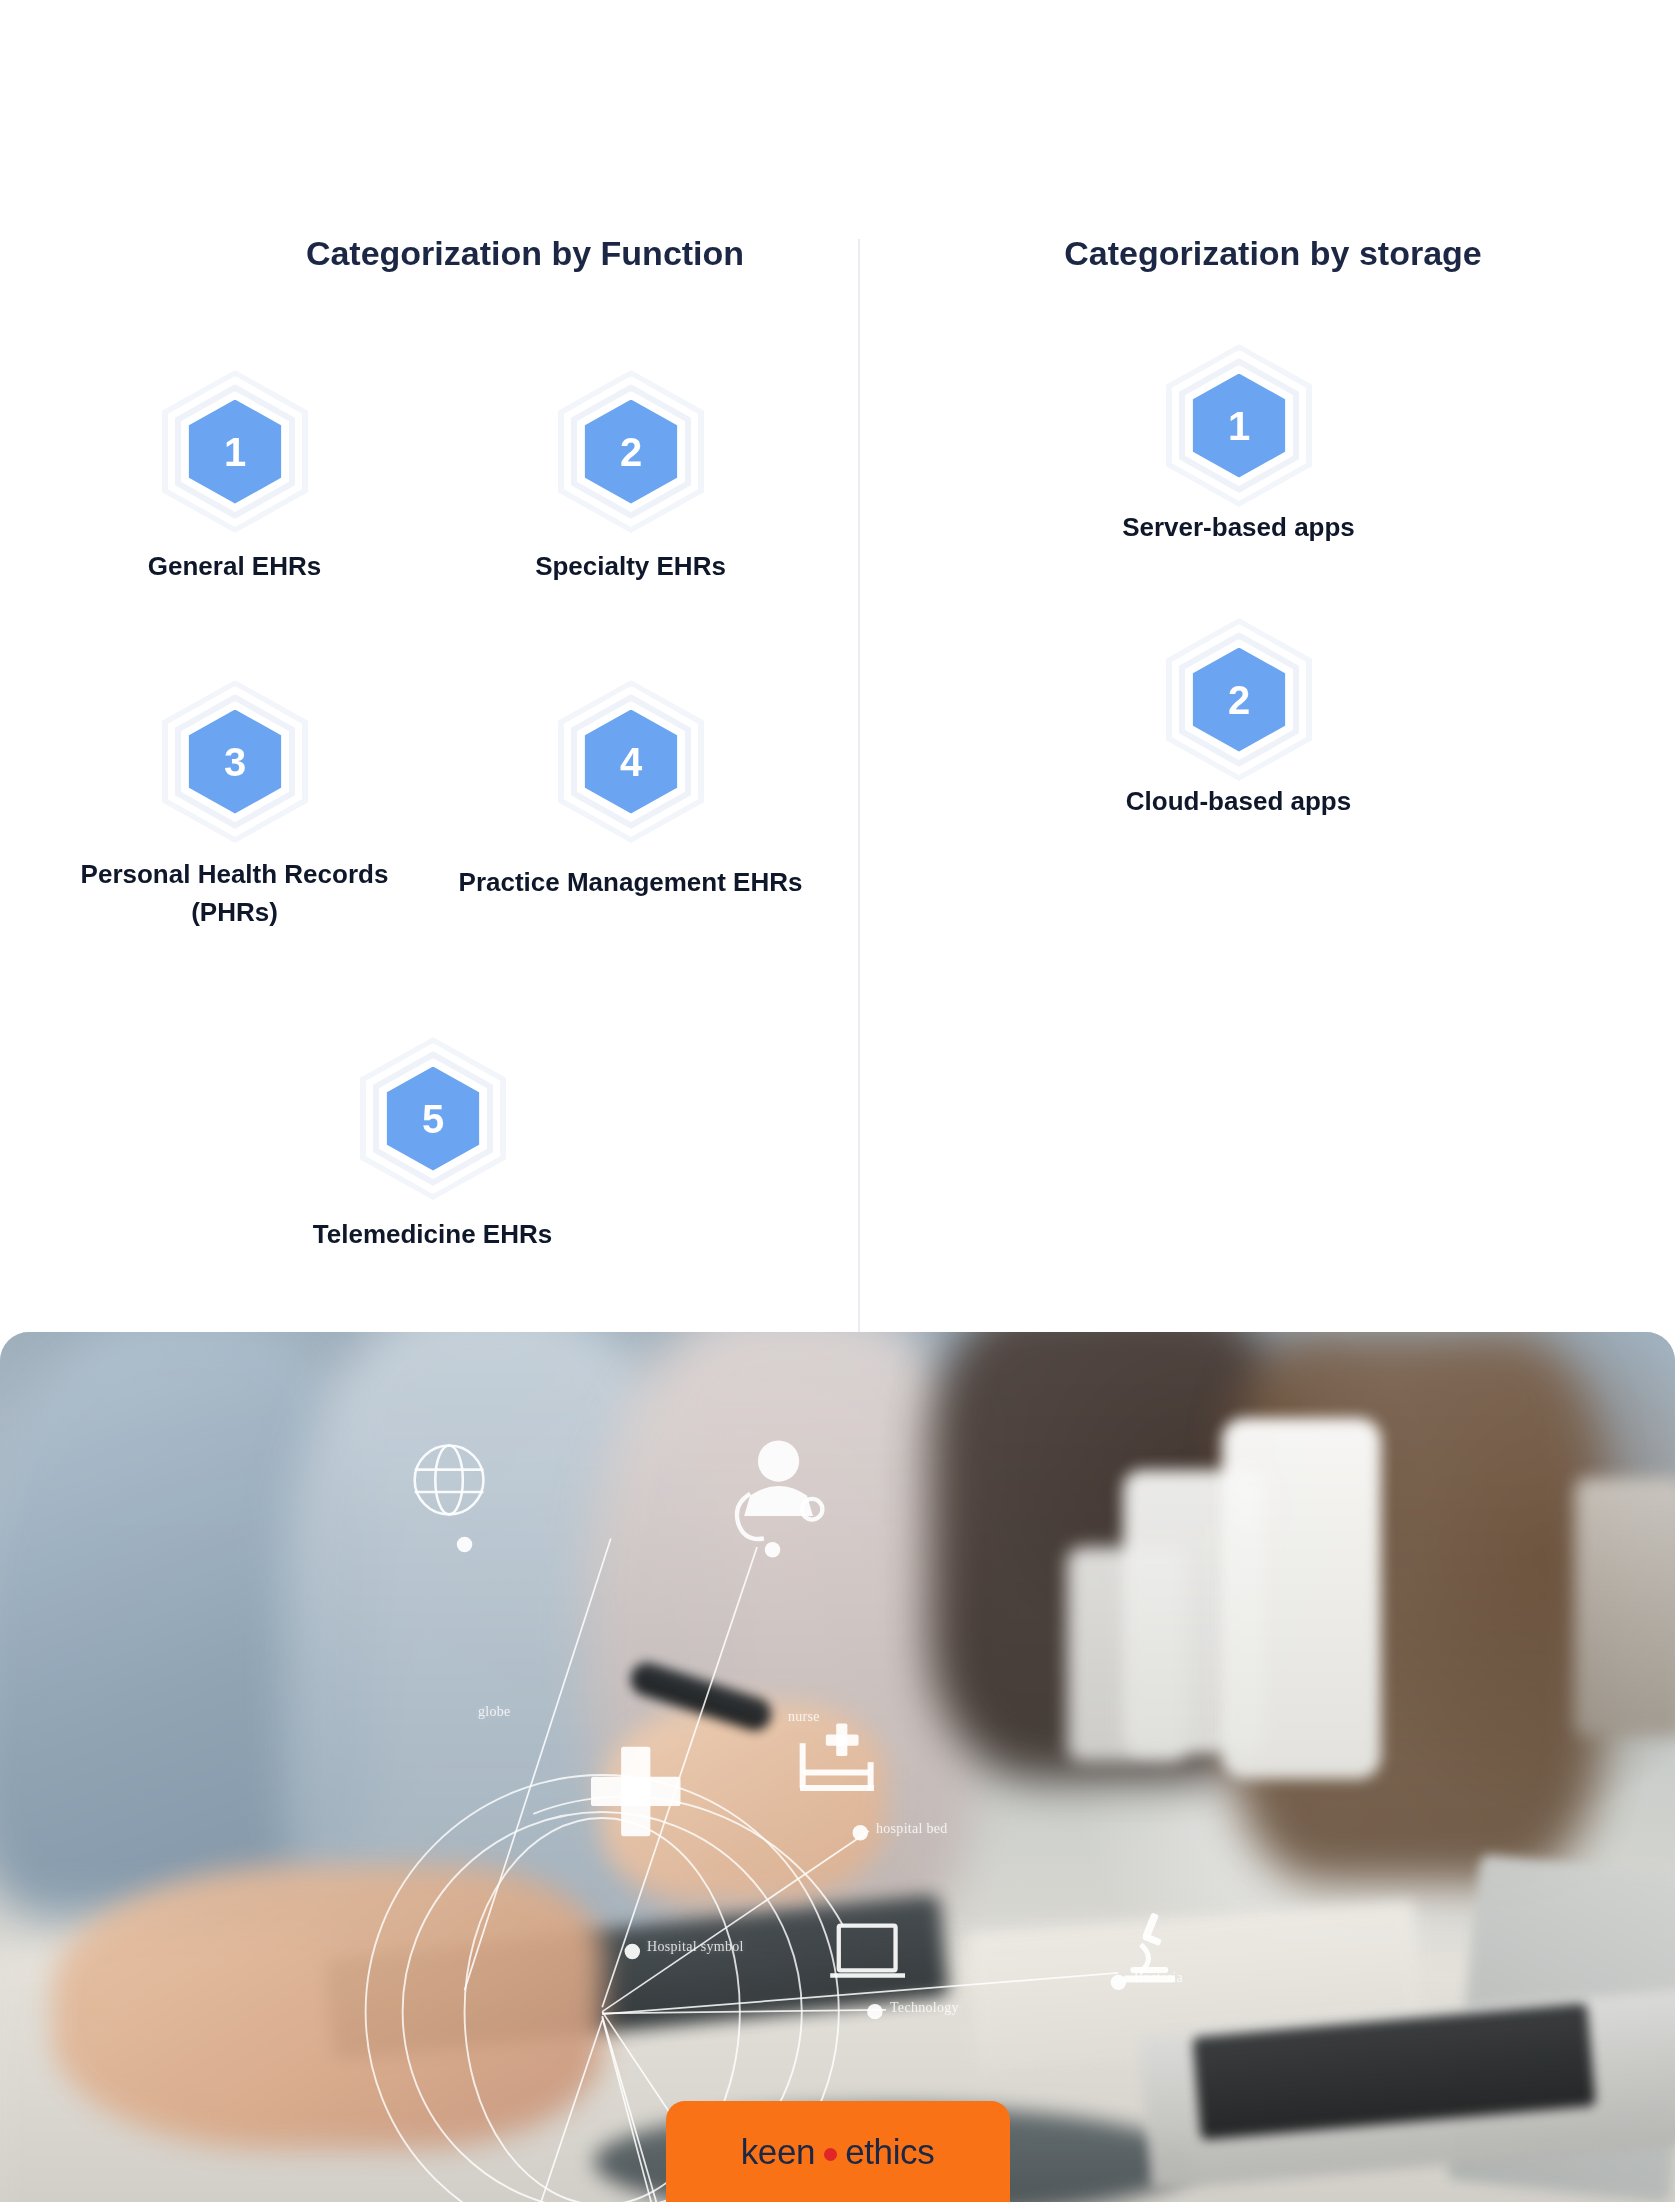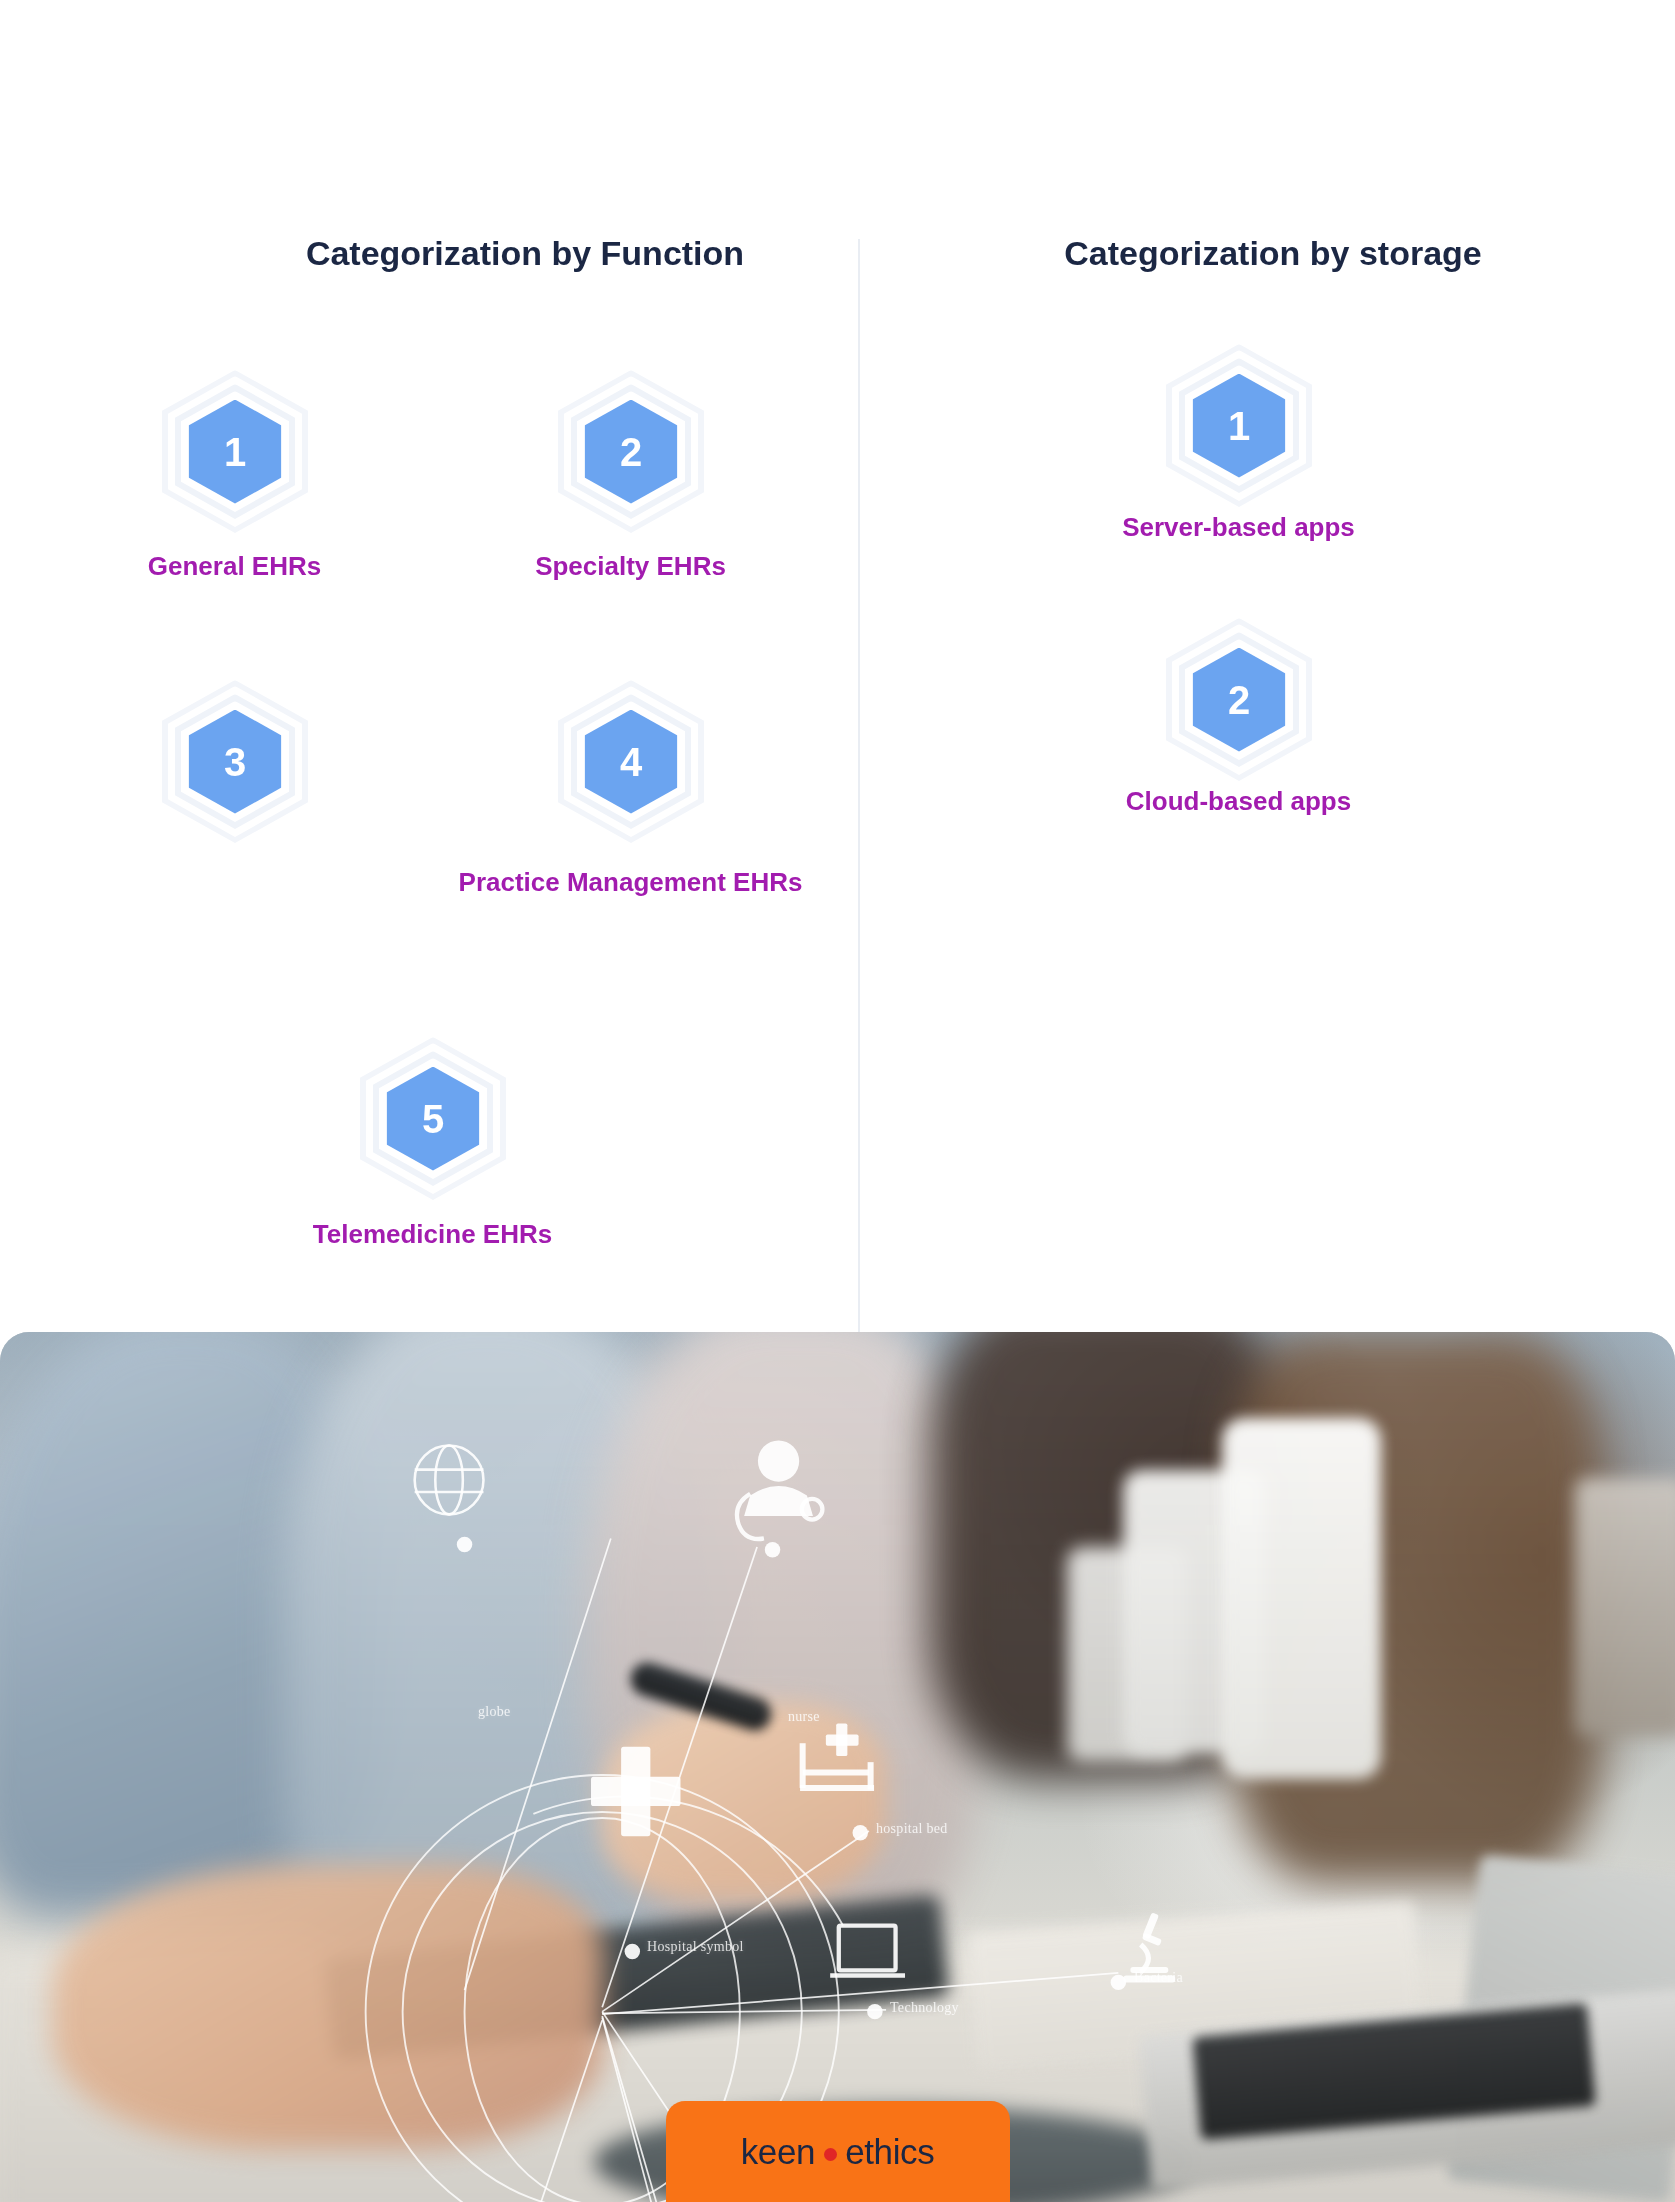--- a/index.html
+++ b/index.html
@@ -117,21 +117,21 @@
     font-size: 40px;
     font-weight: bold;
     line-height: 1;
   }
 
   
   .item-label {
     position: absolute;
     font-size: 26px;
     font-weight: bold;
-    color: #a21caf;
+    color: #0f172a;
     text-align: center;
     line-height: 1.45;
     width: 361px;
   }
 
   
   .photo {
     position: absolute;
     left: 0;
     top: 1332px;
@@ -375,20 +375,21 @@
 
   <div class="hex-wrap" style="left:162px; top:680px;">
     <div class="hex hex-outer2"></div>
     <div class="hex-outer2-inner"></div>
     <div class="hex-outer1"></div>
     <div class="hex-outer1-inner"></div>
     <div class="hex-core">
       <span class="hex-num">3</span>
     </div>
   </div>
+  <div class="item-label" style="left:54px; top:856px; width:361px;">Personal Health Records (PHRs)</div>
 
   <div class="hex-wrap" style="left:558px; top:680px;">
     <div class="hex hex-outer2"></div>
     <div class="hex-outer2-inner"></div>
     <div class="hex-outer1"></div>
     <div class="hex-outer1-inner"></div>
     <div class="hex-core">
       <span class="hex-num">4</span>
     </div>
   </div>

